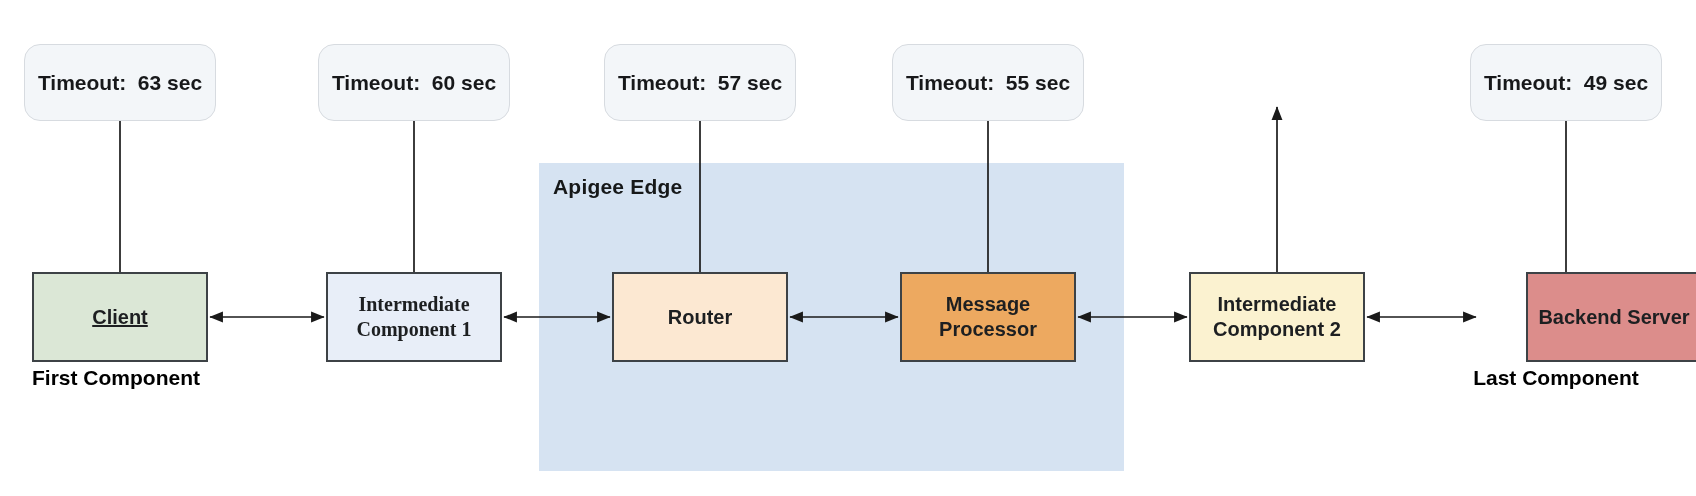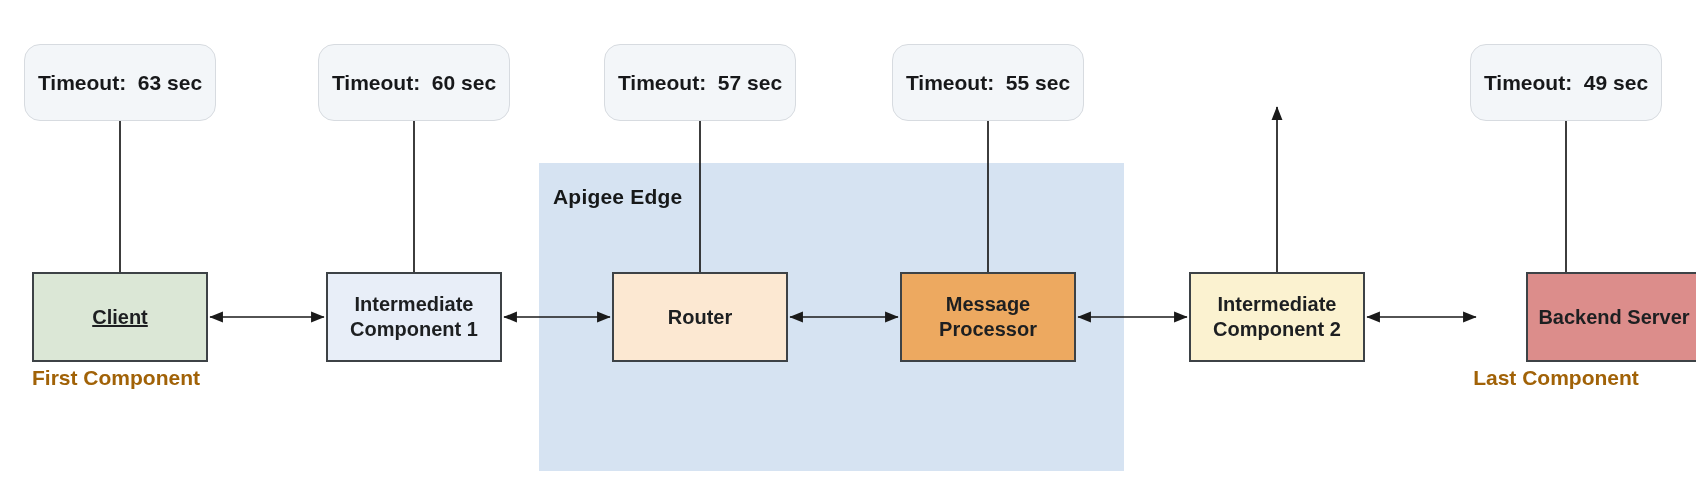--- a/index.html
+++ b/index.html
@@ -20,21 +20,20 @@
     z-index: 1;
   }
   .region-label {
     position: absolute;
     left: 14px; top: 12px;
     font-size: 21px;
     font-weight: 700;
     color: #161819;
     letter-spacing: 0.2px;
     white-space: nowrap;
-    margin-top: 10px;
   }
   svg.arrow-layer {
     position: absolute;
     left: 0; top: 0;
     z-index: 2;
   }
   svg.arrow-layer line { stroke: #1a1a1a; stroke-width: 1.7; }
   .node-box {
     position: absolute;
     top: 272px;
@@ -69,21 +68,21 @@
     white-space: pre;
     z-index: 3;
     margin-top: 17px;
   }
   .caption {
     position: absolute;
     top: 366px;
     width: 200px;
     font-size: 21px;
     font-weight: 700;
-    color: #a16207;
+    color: #000000;
     white-space: nowrap;
     z-index: 3;
   }
   .caption.first { text-align: left; }
   .caption.last  { text-align: center; }
 </style>
 </head>
 <body>
 
 <div class="canvas">
@@ -113,21 +112,21 @@
     <line x1="1367" y1="317" x2="1476" y2="317" marker-start="url(#ah)" marker-end="url(#ah)"></line>
   </svg>
 
   <div class="timeout-box" style="left:24px">Timeout:  63 sec</div>
   <div class="timeout-box" style="left:318px">Timeout:  60 sec</div>
   <div class="timeout-box" style="left:604px">Timeout:  57 sec</div>
   <div class="timeout-box" style="left:892px">Timeout:  55 sec</div>
   <div class="timeout-box" style="left:1470px">Timeout:  49 sec</div>
 
   <div class="node-box" style="left: 32px; background-color: rgb(219, 231, 214); text-decoration: underline;">Client</div>
-  <div class="node-box" style="left: 326px; background-color: rgb(232, 238, 248);">Intermediate Component 1</div>
+  <div class="node-box" style="left: 326px; background-color: rgb(232, 238, 248); font-family: Liberation Serif, serif;">Intermediate Component 1</div>
   <div class="node-box" style="left: 612px; background-color: rgb(252, 232, 210);">Router</div>
   <div class="node-box" style="left: 900px; background-color: rgb(237, 169, 96);">Message Processor</div>
   <div class="node-box" style="left: 1189px; background-color: rgb(251, 242, 208);">Intermediate Component 2</div>
   <div class="node-box" style="left: 1526px; background-color: rgb(220, 141, 139);">Backend Server</div>
 
   <div class="caption first" style="left:32px">First Component</div>
   <div class="caption last" style="left:1456px">Last Component</div>
 
 </div>
 

